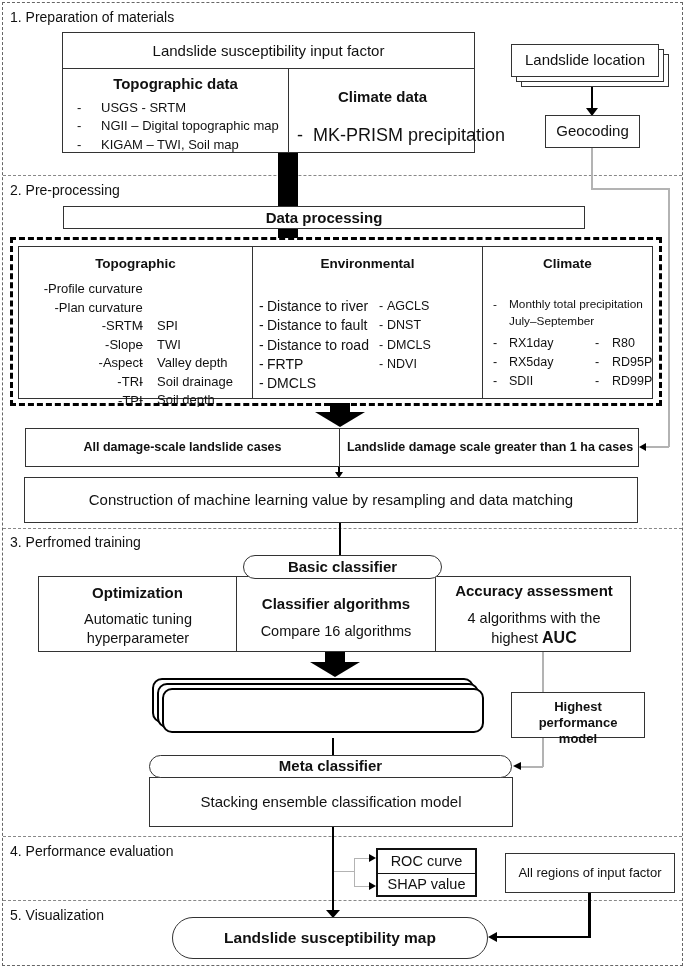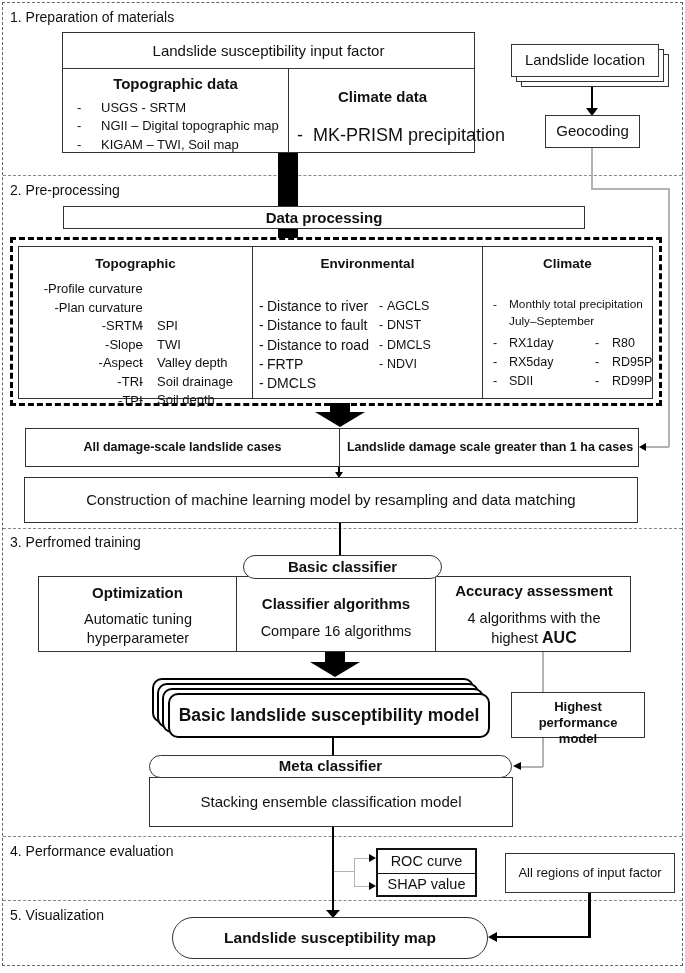--- a/index.html
+++ b/index.html
@@ -142,21 +142,21 @@
       <span class="bold" style="font-size:12.5px;line-height:37px;">All damage-scale landslide cases</span>
     </div>
     <div class="abs center" style="left:314px;top:0;width:300px;height:100%;">
       <span class="bold" style="font-size:12.5px;line-height:37px;">Landslide damage scale greater than 1 ha cases</span>
     </div>
   </div>
   <div class="line" style="left:338px;top:467px;width:1.5px;height:6px;"></div>
   <div class="tri" style="left:334.5px;top:472px;border-left:4.5px solid transparent;border-right:4.5px solid transparent;border-top:6px solid #000;"></div>
 
   <div class="box center" style="left:24px;top:477px;width:614px;height:46px;">
-    <span style="font-size:15px;line-height:44px;">Construction of machine learning model by resampling and data matching</span>
+    <span style="font-size:15px;line-height:44px;">Construction of machine learning value by resampling and data matching</span>
   </div>
 
   <div class="line" style="left:339px;top:523px;width:1.7px;height:33px;"></div>
 
   <div class="box stad center" style="left:243px;top:555px;width:199px;height:24px;z-index:3;">
     <span class="bold" style="font-size:15px;line-height:21px;">Basic classifier</span>
   </div>
 
   <div class="box" style="left:38px;top:576px;width:593px;height:76px;">
     <div class="abs" style="left:0;top:0;width:198px;height:100%;border-right:1.4px solid #333;box-sizing:border-box;">
@@ -174,23 +174,20 @@
       </div>
     </div>
   </div>
 
   <div class="line" style="left:325px;top:652px;width:20px;height:10px;"></div>
   <div class="tri" style="left:310px;top:662px;border-left:25px solid transparent;border-right:25px solid transparent;border-top:15px solid #000;"></div>
 
   <div class="abs" style="left:152px;top:678px;width:322px;height:45px;background:#fff;border:2.4px solid #000;border-radius:10px;box-sizing:border-box;"></div>
   <div class="abs" style="left:157px;top:683px;width:322px;height:45px;background:#fff;border:2.4px solid #000;border-radius:10px;box-sizing:border-box;"></div>
   <div class="abs" style="left:162px;top:688px;width:322px;height:45px;background:#fff;border:2.4px solid #000;border-radius:10px;box-sizing:border-box;"></div>
-  <div class="abs center" style="left:168px;top:693px;width:322px;height:45px;background:#fff;border:2.4px solid #000;border-radius:10px;box-sizing:border-box;">
-    <span class="bold" style="font-size:17.5px;line-height:41px;">Basic landslide susceptibility model</span>
-  </div>
 
   <div class="gline" style="left:542px;top:652px;width:1.5px;height:40px;"></div>
   <div class="box center" style="left:511px;top:692px;width:134px;height:46px;">
     <span class="bold" style="display:inline-block;width:110px;font-size:13px;line-height:16px;margin-top:6px;">Highest performance model</span>
   </div>
   <div class="gline" style="left:542px;top:738px;width:1.5px;height:29px;"></div>
   <div class="gline" style="left:521px;top:766px;width:22px;height:1.5px;"></div>
   <div class="tri" style="left:513px;top:762px;border-top:4.5px solid transparent;border-bottom:4.5px solid transparent;border-right:8px solid #000;"></div>
 
   <div class="line" style="left:332px;top:738px;width:2px;height:17px;"></div>

